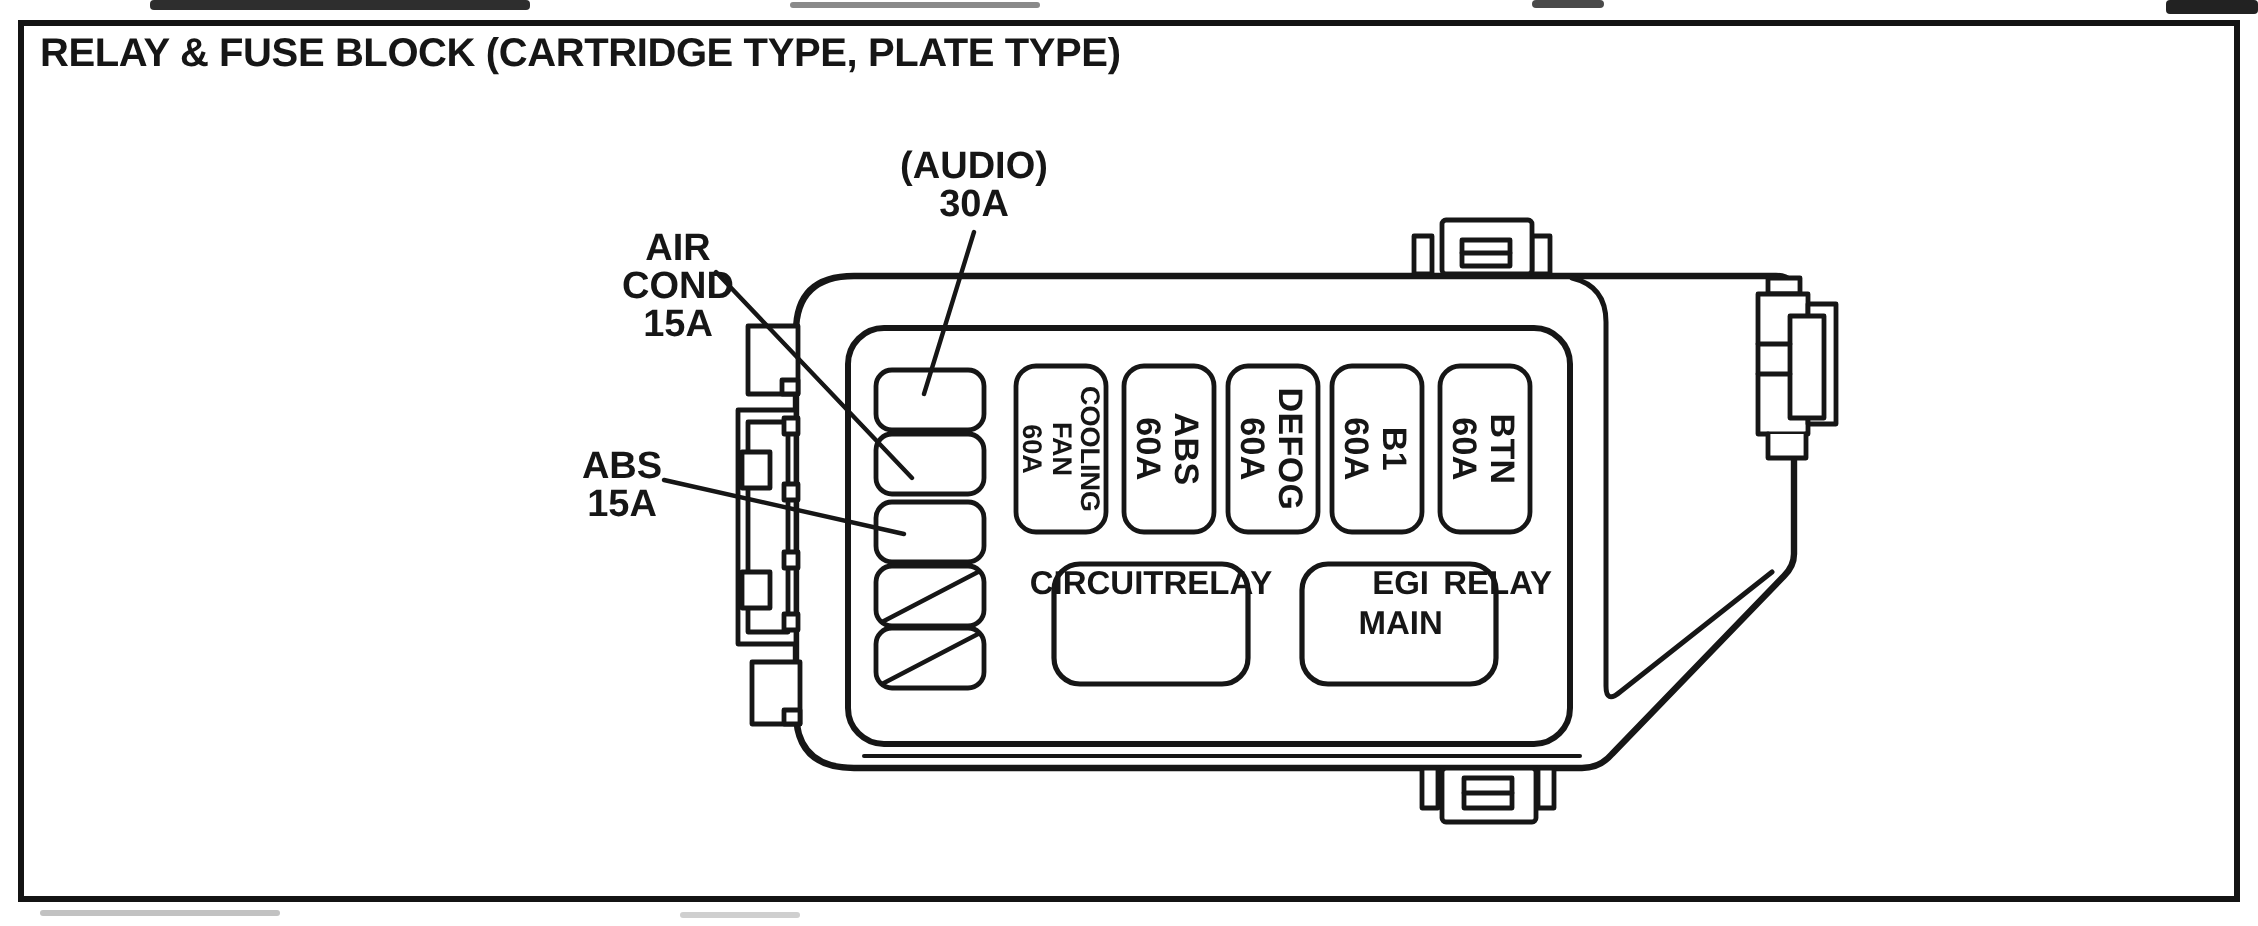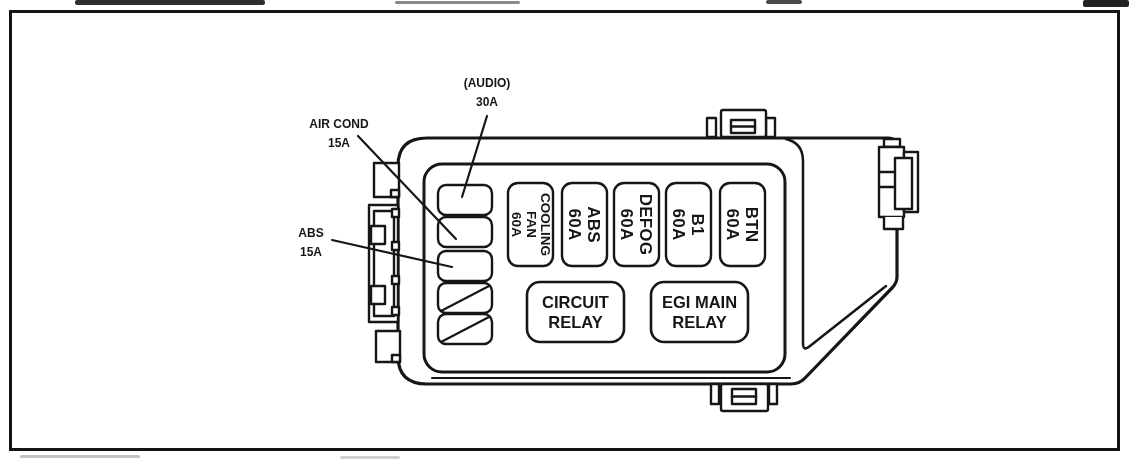--- a/index.html
+++ b/index.html
@@ -14,52 +14,53 @@
     border:3px solid #141414;
   }
   .artifact{position:absolute; border-radius:2px;}
   #title{
     position:absolute; left:20px; top:16px;
     font-size:20px; font-weight:bold; letter-spacing:-0.2px; white-space:nowrap;
   }
   svg#art{position:absolute; left:0; top:0;}
   .callout{
     position:absolute; text-align:center;
-    font-size:12px; line-height:19px; font-weight:bold;
+    font-size:19px; line-height:19px; font-weight:bold;
   }
   .fuse-label{
     position:absolute; width:84px; height:45px;
     transform:rotate(90deg);
     display:flex; flex-direction:column; justify-content:center;
     text-align:center; font-weight:bold;
     font-size:17px; line-height:19px; letter-spacing:0.2px;
   }
   .fuse-label.small{font-size:13.5px; line-height:14.5px; letter-spacing:0;}
   .fuse-label .ln:empty{display:none;}
   .relay-label{
     position:absolute; width:97px; height:60px;
-    display:flex; flex-direction:column; justify-content:center;
+    display:flex; flex-direction:row; justify-content:center;
     text-align:center; font-weight:bold;
     font-size:16.5px; line-height:20px;
   }
 </style>
 </head>
 <body>
 
 <div id="stage">
 
   <div class="artifact" style="left:75px;top:0;width:190px;height:5px;background:#2e2e2e;"></div>
   <div class="artifact" style="left:395px;top:1px;width:125px;height:3px;background:#8a8a8a;"></div>
   <div class="artifact" style="left:766px;top:0;width:36px;height:4px;background:#4a4a4a;"></div>
   <div class="artifact" style="left:1083px;top:0;width:46px;height:7px;background:#222;"></div>
   <div class="artifact" style="left:20px;top:455px;width:120px;height:3px;background:#c2c2c2;"></div>
   <div class="artifact" style="left:340px;top:456px;width:60px;height:3px;background:#cfcfcf;"></div>
 
   <div id="frame"></div>
 
+  <div id="title">RELAY &amp; FUSE BLOCK (CARTRIDGE TYPE, PLATE TYPE)</div>
 
   <svg id="art" width="1129" height="463" viewBox="0 0 1129 463">
     <g stroke="#161616" fill="none" stroke-linecap="round" stroke-linejoin="round">
 
       <path stroke-width="3.2" fill="#ffffff" d="M 427 138 L 888 138 Q 897 138 897 147 L 897 277 Q 897 283 892 288 L 806 377 Q 800 384 791 384 L 427 384 Q 398 384 398 356 L 398 166 Q 398 138 427 138 Z"></path>
 
       <path stroke-width="2.5" d="M 786 139 Q 803 143 803 161 L 803 343 Q 803 352 810 346 L 886 286"></path>
       <path stroke-width="2" d="M 432 378 L 790 378"></path>
 
       <rect x="424" y="164" width="361" height="208" rx="18" stroke-width="3" fill="#ffffff"></rect>
@@ -167,18 +168,18 @@
   <div class="fuse-label" style="left:700px;top:202px;">
     <div class="ln">BTN</div>
 
     <div class="ln">60A</div>
   </div>
 
   <div class="relay-label" style="left:527px;top:282px;">
     <div>CIRCUIT</div>
     <div>RELAY</div>
   </div>
-  <div class="relay-label" style="left:651px;top:282px;">
+  <div class="relay-label" style="left:679px;top:282px;">
     <div>EGI MAIN</div>
     <div>RELAY</div>
   </div>
 
 </div>
 
 </body></html>

